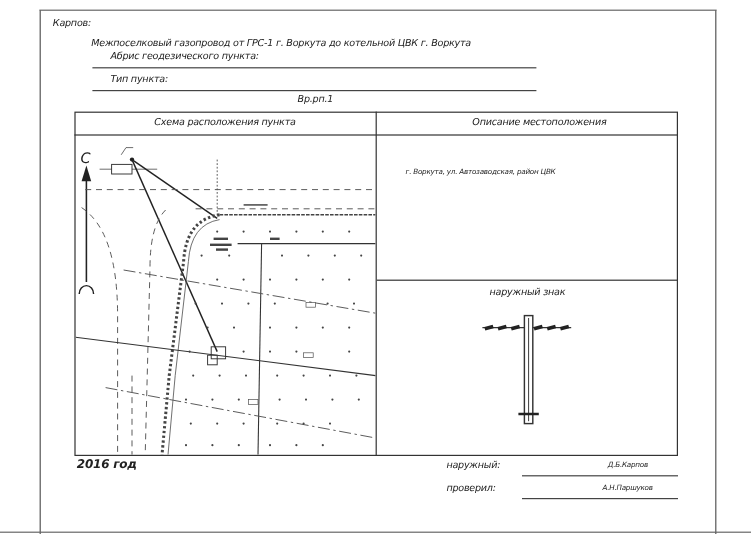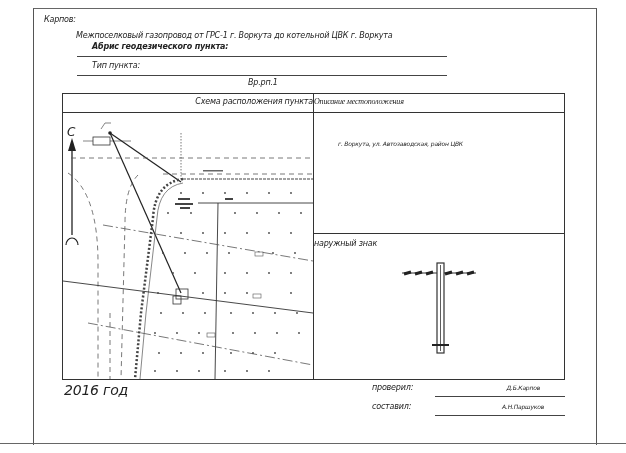--- a/index.html
+++ b/index.html
@@ -6,51 +6,51 @@
   body{width:626px;height:453px;position:relative;overflow:hidden;font-family:"DejaVu Sans",sans-serif;color:#222;}
   .it{font-style:italic;font-family:"DejaVu Sans",sans-serif;letter-spacing:-0.2px;}
   .abs{position:absolute;}
   .frame{position:absolute;left:33px;top:8px;width:562px;height:436px;border-left:1.5px solid #555;border-top:1.5px solid #666;border-right:1.5px solid #555;}
   .bottom-line{position:absolute;left:0;top:443px;width:626px;height:0;border-top:1.5px solid #666;}
   .hline{position:absolute;height:0;border-top:1.2px solid #444;}
   .table{position:absolute;left:62px;top:93px;width:503px;height:287px;border:1.5px solid #333;box-sizing:border-box;}
   .vdiv{position:absolute;left:313px;top:93px;width:0;height:287px;border-left:1.3px solid #333;}
   .hdr-line{position:absolute;left:62px;top:112px;width:503px;border-top:1.2px solid #333;}
   .mark-line{position:absolute;left:314px;top:233px;width:251px;border-top:1.2px solid #333;}
-  .t9{font-size:14px;}
+  .t9{font-size:10px;font-weight:bold;}
   .t8{font-size:8px;}
   .t6{font-size:6px;}
 </style>
 </head>
 <body>
 
 <div class="frame"></div>
 <div class="bottom-line"></div>
 
 <div class="abs it t8" style="left:44px;top:15px;">Карпов:</div>
 <div class="abs it t8" style="left:76px;top:15px;margin-top:16px;">Межпоселковый газопровод от ГРС-1 г. Воркута до котельной ЦВК г. Воркута</div>
 
-<div class="abs it t8" style="left:92px;top:42px;font-weight:bold;">Абрис геодезического пункта:</div>
+<div class="abs it t8" style="left:92px;top:42px;">Абрис геодезического пункта:</div>
 <div class="abs it t8" style="left:248px;top:42px;margin-top:36px;">Вр.рп.1</div>
 <div class="hline" style="left:77px;top:56px;width:370px;"></div>
 
 <div class="abs it t8" style="left:92px;top:61px;">Тип пункта:</div>
 <div class="hline" style="left:77px;top:75px;width:370px;"></div>
 
 <div class="table"></div>
 <div class="vdiv"></div>
 <div class="hdr-line"></div>
 <div class="mark-line"></div>
 
-<div class="abs it t8" style="left:62px;top:97px;width:251px;text-align:right;">Схема расположения пункта</div>
-<div class="abs it t8" style="left:314px;top:97px;width:251px;text-align:left;font-family:Liberation Serif, serif;">Описание местоположения</div>
+<div class="abs it t8" style="left:62px;top:97px;width:251px;text-align:center;">Схема расположения пункта</div>
+<div class="abs it t8" style="left:324px;top:97px;width:251px;text-align:center;">Описание местоположения</div>
 
 <div class="abs it t6" style="left:338px;top:140px;">г. Воркута, ул. Автозаводская, район ЦВК</div>
 
-<div class="abs it t8" style="left:314px;top:239px;width:251px;">наружный знак</div>
+<div class="abs it t8" style="left:314px;top:239px;width:251px;text-align:center;">наружный знак</div>
 
 <svg class="abs" style="left:314px;top:233px;" width="251" height="147">
   <g>
     <line x1="88" y1="40" x2="162" y2="40" stroke="#333" stroke-width="1"></line>
     <g stroke="#222" stroke-width="3">
       <line x1="90" y1="41" x2="97" y2="39"></line>
       <line x1="101" y1="41" x2="108" y2="39"></line>
       <line x1="112" y1="41" x2="119" y2="39"></line>
       <line x1="131" y1="41" x2="138" y2="39"></line>
       <line x1="142" y1="41" x2="149" y2="39"></line>
@@ -169,19 +169,19 @@
       <circle cx="114" cy="258" r="0.9"></circle>
       <circle cx="136" cy="258" r="0.9"></circle>
       <circle cx="162" cy="258" r="0.9"></circle>
       <circle cx="184" cy="258" r="0.9"></circle>
       <circle cx="206" cy="258" r="0.9"></circle>
   </g>
 </svg>
 
 <div class="abs it t9" style="left:64px;top:382px;">2016 год</div>
 
-<div class="abs it t8" style="left:372px;top:383px;">проверил:</div>
+<div class="abs it t8" style="left:372px;top:383px;">наружный:</div>
 <div class="abs it t6" style="left:440px;top:384px;width:100px;text-align:right;">Д.Б.Карпов</div>
 <div class="hline" style="left:435px;top:396px;width:130px;"></div>
 
-<div class="abs it t8" style="left:372px;top:402px;">составил:</div>
+<div class="abs it t8" style="left:372px;top:402px;">проверил:</div>
 <div class="abs it t6" style="left:440px;top:403px;width:104px;text-align:right;">А.Н.Паршуков</div>
 <div class="hline" style="left:435px;top:415px;width:130px;"></div>
 
 </body></html>

